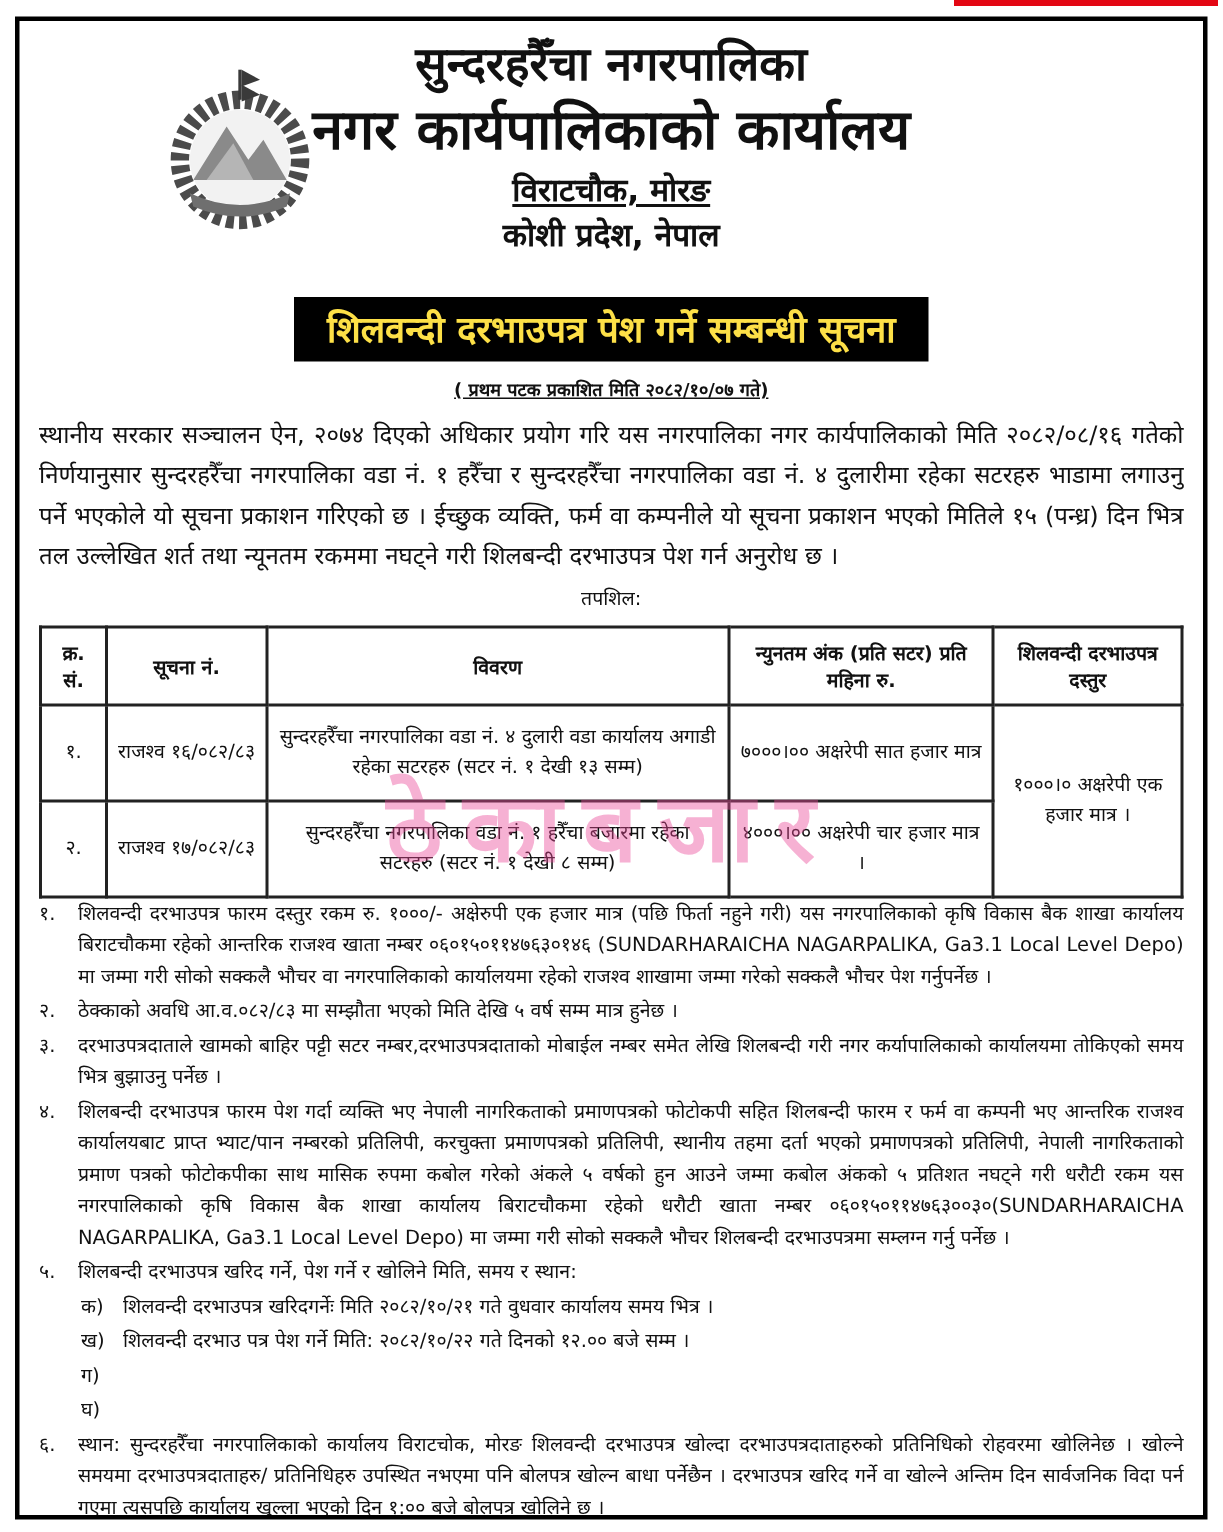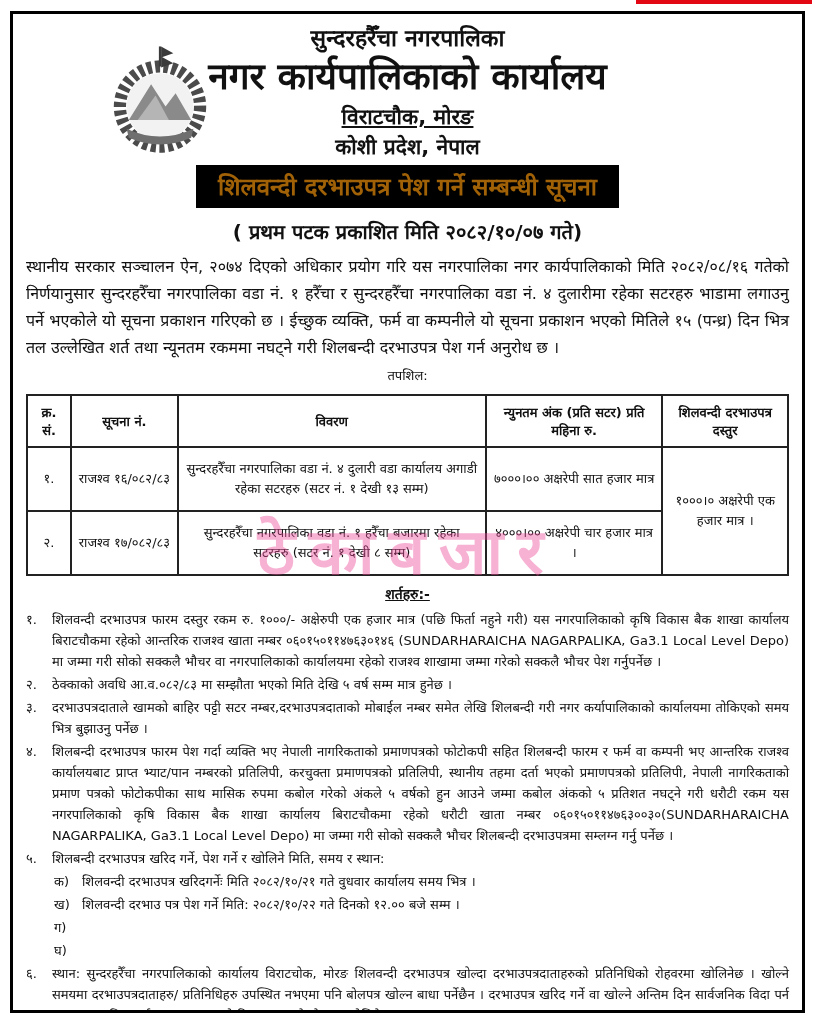--- a/index.html
+++ b/index.html
@@ -9,27 +9,27 @@
   .frame { position:absolute; left:10px; top:11px; width:795px; height:1002px;
            border:3px solid #000; background:#fff; padding:10px 13px 6px 13px; overflow:hidden; }
   .watermark { position:absolute; left:50%; top:492px; transform:translateX(-50%);
                font-size:64px; font-weight:bold; letter-spacing:14px; white-space:nowrap;
                color:#ec4899; opacity:.42; z-index:5; pointer-events:none; }
   .content { position:relative; z-index:1; }
 
   
   .hdr { position:relative; text-align:center; }
   .logo { position:absolute; left:78px; top:18px; width:112px; height:118px; }
-  .t1 { font-size:23px; font-weight:bold; line-height:1.25; }
+  .t1 { font-size:31px; font-weight:bold; line-height:1.25; }
   .t2 { font-size:37px; font-weight:bold; line-height:1.3; }
   .t3 { font-size:21px; font-weight:bold; line-height:1.55;text-decoration:underline; }
   .t4 { font-size:21px; font-weight:bold; line-height:1.4; }
-  .banner { display:inline-block; background:#000; color:#a16207; font-size:24px; font-weight:bold;
-            padding:4px 22px 6px; margin-top:2px; }
-  .publine { text-align:center; font-size:20px; font-weight:bold; margin-top:10px; }
+  .banner { display:inline-block; background:#000; color:#fde047; font-size:24px; font-weight:bold;
+            padding:4px 22px 6px; margin-top:25px; }
+  .publine { text-align:center; font-size:12px; font-weight:bold; margin-top:10px;text-decoration:underline; }
 
   
   .intro { font-size:16px; line-height:1.7; text-align:justify; margin-top:8px; }
   .tapasil { text-align:center; font-size:13px; margin:4px 0 10px; }
 
   
   table { width:100%; border-collapse:collapse; table-layout:fixed;padding-left:36px; }
   th,td { border:2px solid #222; font-size:13px; padding:4px 6px; text-align:center; vertical-align:middle; }
   th { font-weight:bold; height:52px; }
   td { height:64px; line-height:1.5; }
@@ -108,21 +108,20 @@
         </tr>
         <tr>
           <td>२.</td>
           <td>राजश्व १७/०८२/८३</td>
           <td>सुन्दरहरैँचा नगरपालिका वडा नं. १ हरैँचा बजारमा रहेका सटरहरु (सटर नं. १ देखी ८ सम्म)</td>
           <td>४०००।०० अक्षरेपी चार हजार मात्र ।</td>
         </tr>
       </tbody>
     </table>
 
-    <div class="terms-head">शर्तहरु:-</div>
 
     <div>
       <div class="term">
         <span class="num">१.</span>
         <span class="txt">शिलवन्दी दरभाउपत्र फारम दस्तुर रकम रु. १०००/- अक्षेरुपी एक हजार मात्र (पछि फिर्ता नहुने गरी) यस नगरपालिकाको कृषि विकास बैक शाखा कार्यालय बिराटचौकमा रहेको आन्तरिक राजश्व खाता नम्बर ०६०१५०११४७६३०१४६ (SUNDARHARAICHA NAGARPALIKA, Ga3.1 Local Level Depo) मा जम्मा गरी सोको सक्कलै भौचर वा नगरपालिकाको कार्यालयमा रहेको राजश्व शाखामा जम्मा गरेको सक्कलै भौचर पेश गर्नुपर्नेछ ।</span>
       </div>
       <div class="term">
         <span class="num">२.</span>
         <span class="txt">ठेक्काको अवधि आ.व.०८२/८३ मा सम्झौता भएको मिति देखि ५ वर्ष सम्म मात्र हुनेछ ।</span>
       </div>

